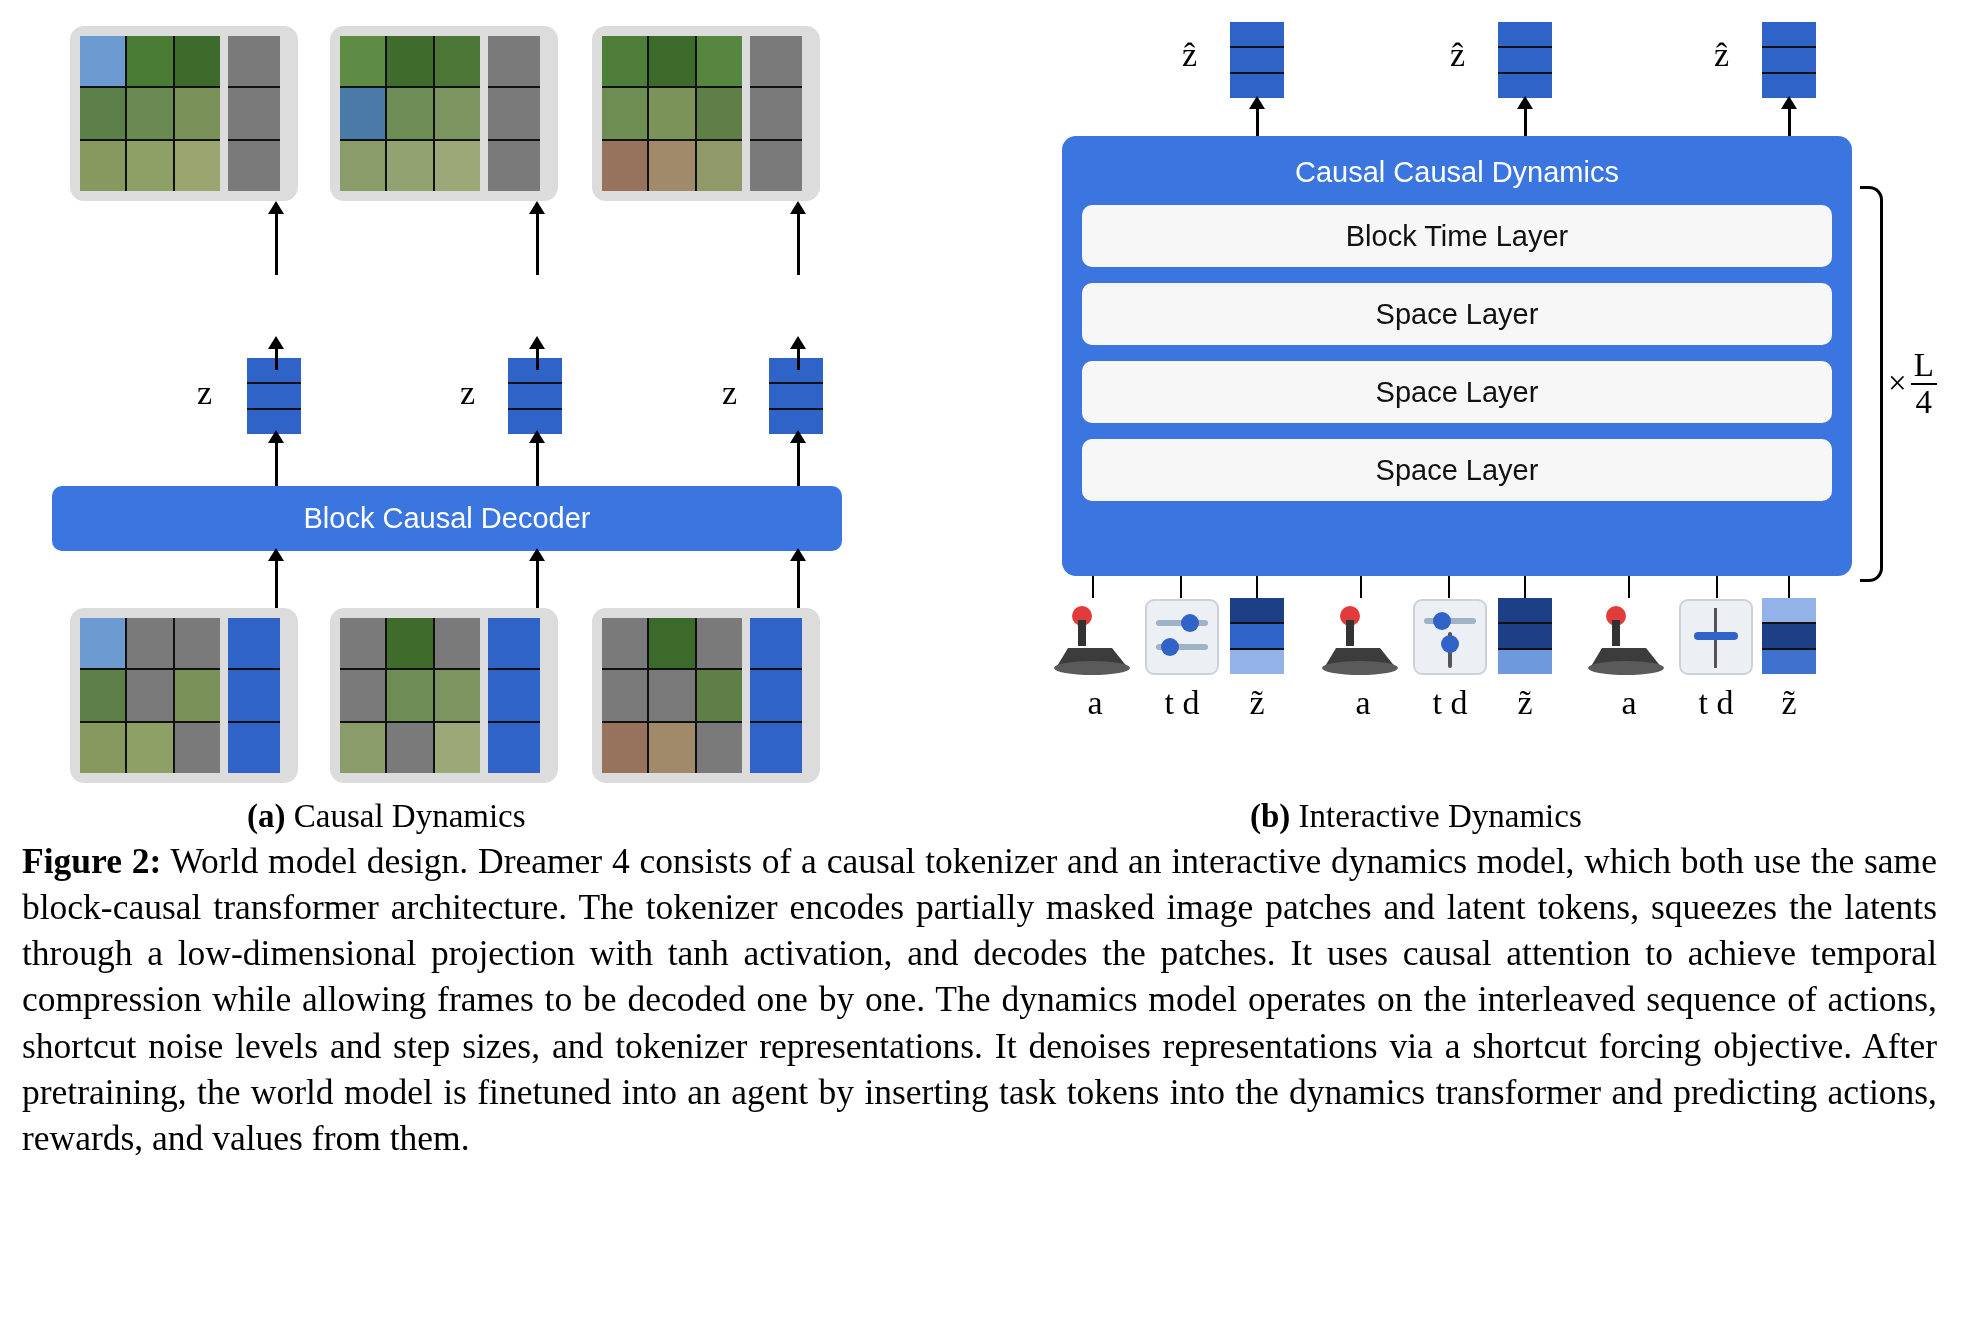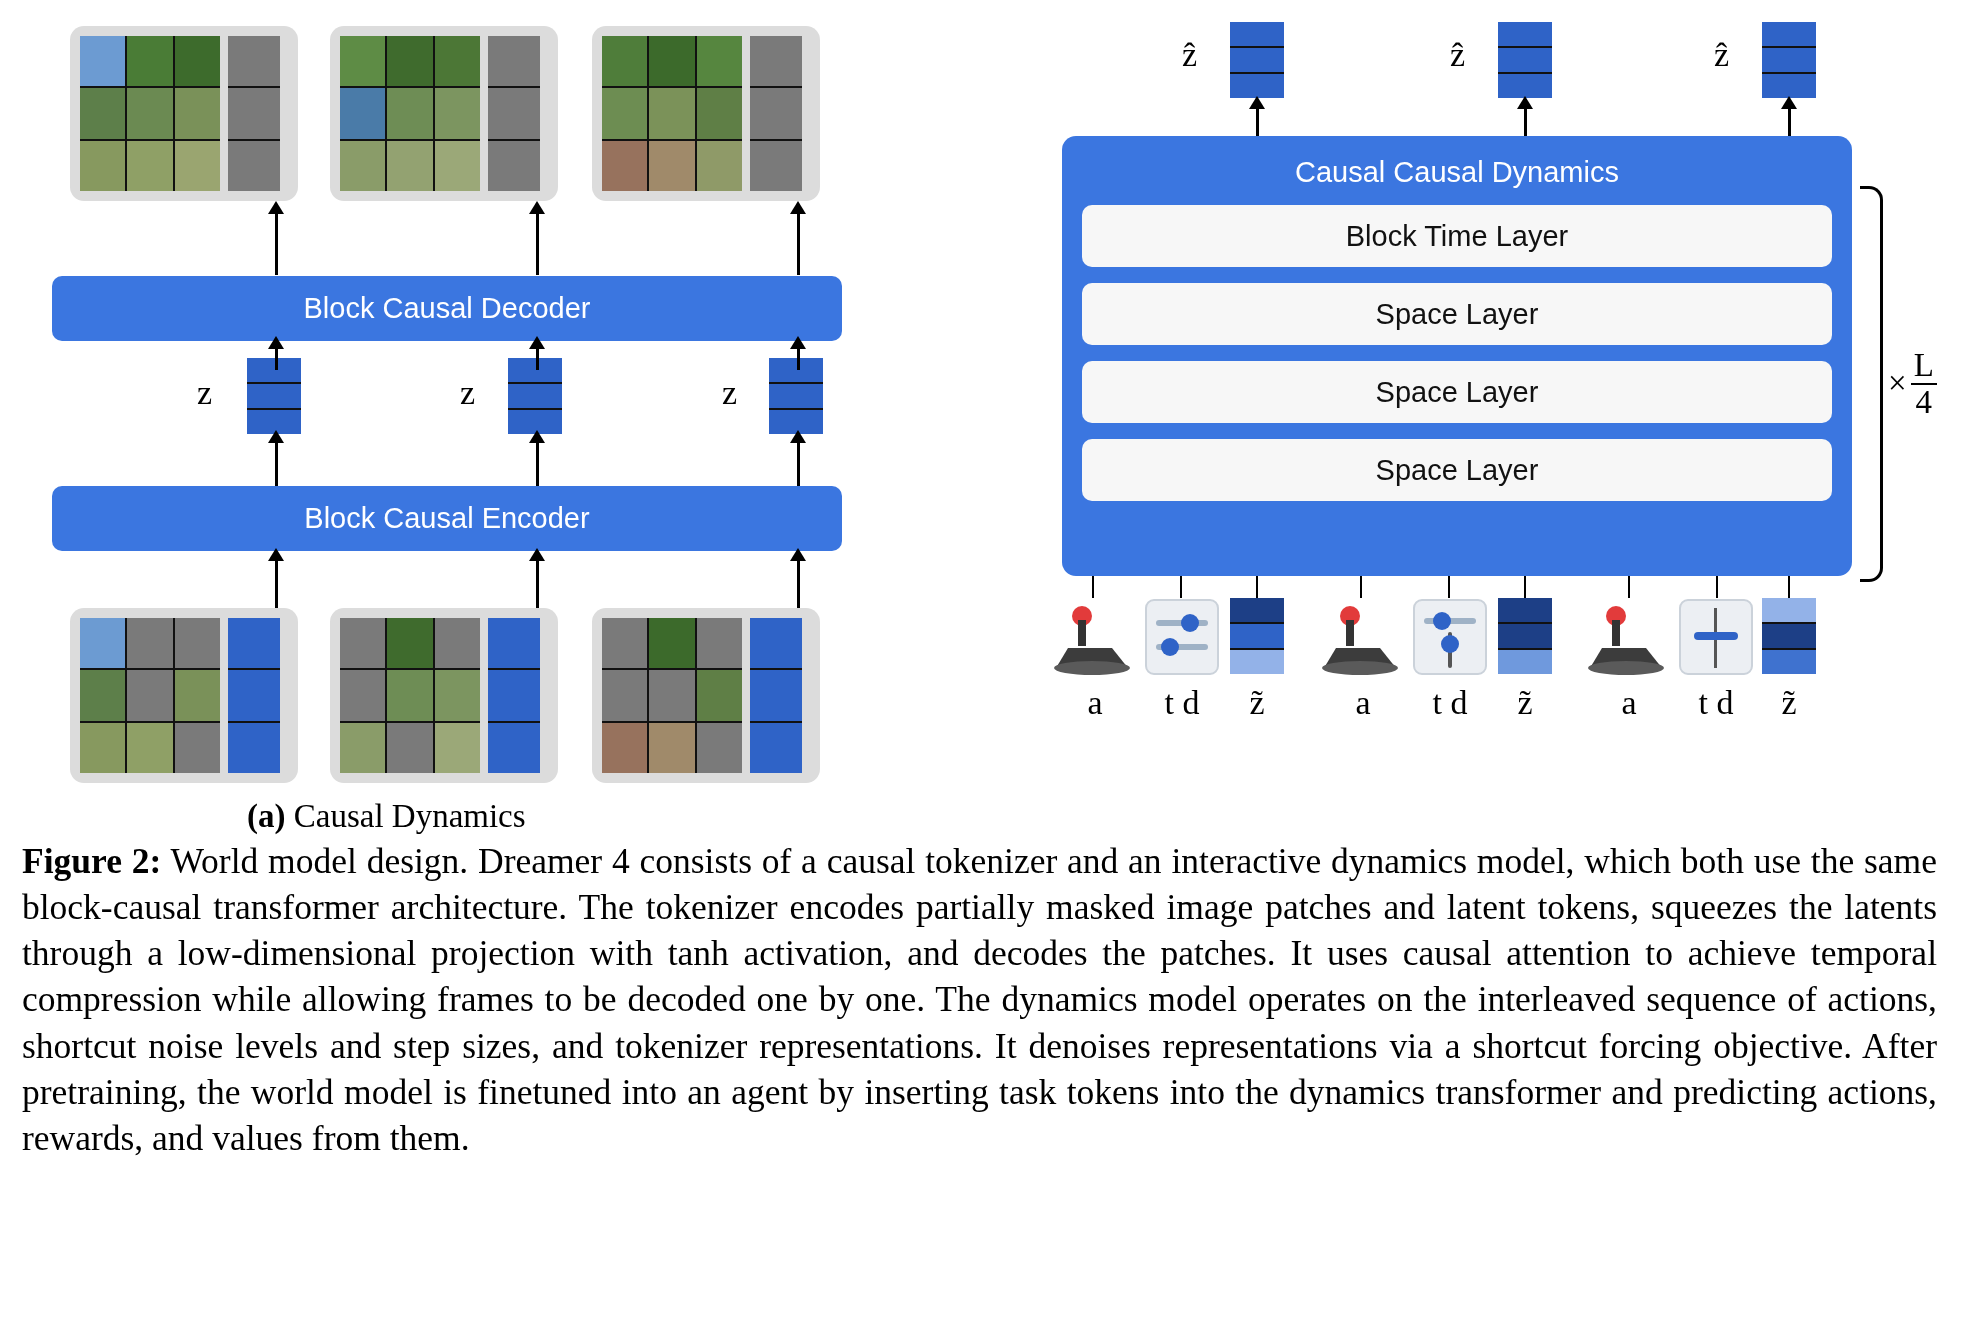--- a/index.html
+++ b/index.html
@@ -273,23 +273,20 @@
           <div class="tok" style="background:#7a7a7a"></div>
           <div class="tok" style="background:#7a7a7a"></div>
           <div class="tok" style="background:#7a7a7a"></div>
         </div>
       </div>
 
       <div class="arrow" style="left:233px; top:205px; height:62px;"></div>
       <div class="arrow" style="left:494px; top:205px; height:62px;"></div>
       <div class="arrow" style="left:755px; top:205px; height:62px;"></div>
 
-      <div class="bluebar" style="left:10px; top:268px; width:790px; height:65px;">
-        <span>Block Causal Decoder</span>
-      </div>
 
       <div class="zlabel" style="left:155px; top:366px;">z</div>
       <div class="zstack" style="left:205px; top:350px; width:54px; height:76px;">
         <div></div>
           <div></div>
           <div></div>
       </div>
 
       <div class="zlabel" style="left:418px; top:366px;">z</div>
       <div class="zstack" style="left:466px; top:350px; width:54px; height:76px;">
@@ -307,21 +304,21 @@
 
       <div class="arrow" style="left:233px; top:340px; height:22px; "></div>
       <div class="arrow" style="left:494px; top:340px; height:22px;"></div>
       <div class="arrow" style="left:755px; top:340px; height:22px;"></div>
 
       <div class="arrow" style="left:233px; top:434px; height:48px;"></div>
       <div class="arrow" style="left:494px; top:434px; height:48px;"></div>
       <div class="arrow" style="left:755px; top:434px; height:48px;"></div>
 
       <div class="bluebar" style="left:10px; top:478px; width:790px; height:65px;">
-        <span>Block Causal Encoder</span>
+        <span>Block Causal Decoder</span>
       </div>
 
       <div class="arrow" style="left:233px; top:552px; height:48px;"></div>
       <div class="arrow" style="left:494px; top:552px; height:48px;"></div>
       <div class="arrow" style="left:755px; top:552px; height:48px;"></div>
 
       <div class="frame-group" style="left:28px; top:600px; width:228px; height:175px;">
         <div class="patch-grid" style="width:140px;height:155px;">
           <div class="patch" style="background:#6c9bd2"></div>
           <div class="patch" style="background:#7a7a7a"></div>
@@ -516,19 +513,23 @@
       <div class="seq-label" style="left:38px; top:676px; width:50px;">a</div>
       <div class="seq-label" style="left:118px; top:676px; width:64px;">t d</div>
       <div class="seq-label" style="left:200px; top:676px; width:50px;">z̃</div>
       <div class="seq-label" style="left:306px; top:676px; width:50px;">a</div>
       <div class="seq-label" style="left:386px; top:676px; width:64px;">t d</div>
       <div class="seq-label" style="left:468px; top:676px; width:50px;">z̃</div>
       <div class="seq-label" style="left:572px; top:676px; width:50px;">a</div>
       <div class="seq-label" style="left:652px; top:676px; width:64px;">t d</div>
       <div class="seq-label" style="left:732px; top:676px; width:50px;">z̃</div>
 
+      <div class="subcap" style="left:218px; top:790px;">
+        <b>(b)</b>
+        <span>Interactive Dynamics</span>
+      </div>
     </div>
   </div>
 
   <div class="caption">
     <b>Figure 2:</b><span> World model design. Dreamer 4 consists of a causal tokenizer and an interactive dynamics model, which both use the same block-causal transformer architecture. The tokenizer encodes partially masked image patches and latent tokens, squeezes the latents through a low-dimensional projection with tanh activation, and decodes the patches. It uses causal attention to achieve temporal compression while allowing frames to be decoded one by one. The dynamics model operates on the interleaved sequence of actions, shortcut noise levels and step sizes, and tokenizer representations. It denoises representations via a shortcut forcing objective. After pretraining, the world model is finetuned into an agent by inserting task tokens into the dynamics transformer and predicting actions, rewards, and values from them.</span>
   </div>
 </div>
 
 </body></html>

